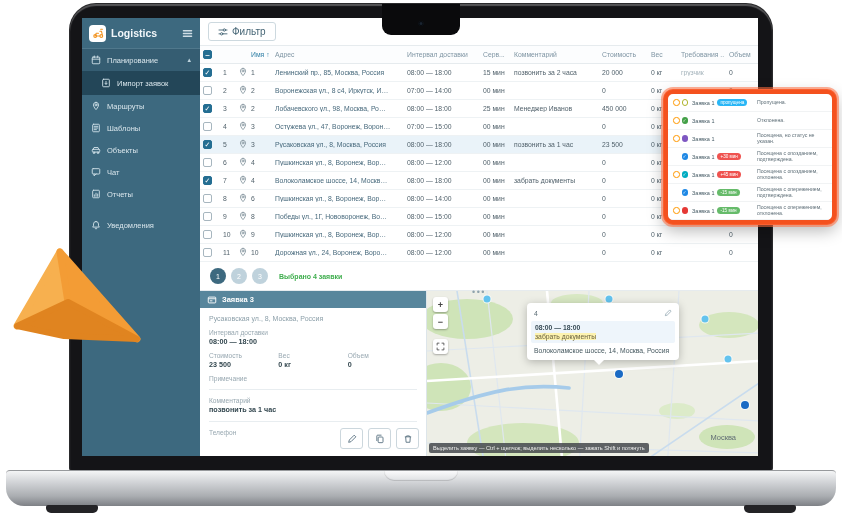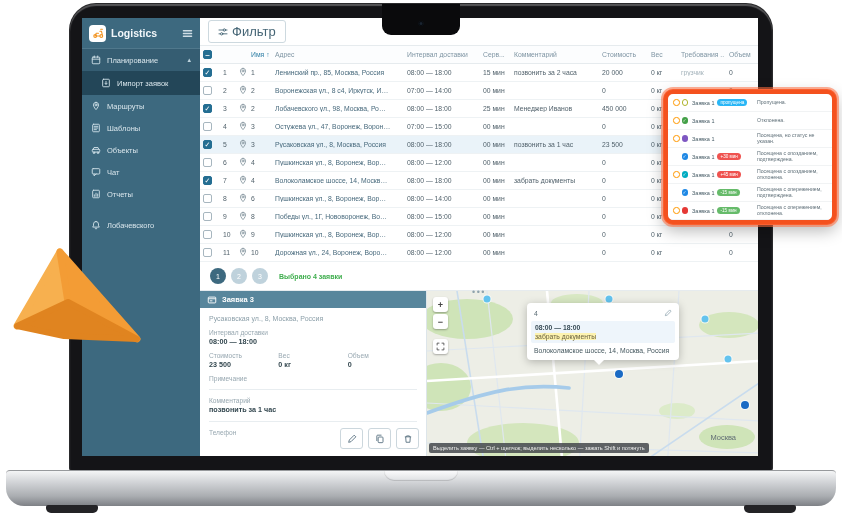--- a/index.html
+++ b/index.html
@@ -37,21 +37,21 @@
   .side-item{display:flex;align-items:center;gap:6px;height:22px;padding:0 9px;font-size:7.5px;color:#d9e6ec;cursor:default;white-space:nowrap;}
   .side-item.parent{background:#355d72;}
   .submenu{background:#2c5064;}
   .submenu .side-item{padding-left:19px;height:24px;}
   .side-item.subactive{background:#234658;}
   .gap-above{margin-top:9px;}
   
   .main{flex:1;display:flex;flex-direction:column;min-width:0;background:#fff;}
   .toolbar{height:27px;display:flex;align-items:center;padding:0 8px;border-bottom:1px solid #e6ebee;flex-shrink:0;}
   .filter-btn{display:inline-flex;align-items:center;gap:4px;border:1px solid #cdd9df;border-radius:3px;
-              padding:3px 9px;font-size:13px;color:#456575;background:#fff;}
+              padding:3px 9px;font-size:10px;color:#456575;background:#fff;}
   .thead{display:flex;align-items:center;height:17px;background:#fcfdfe;border-bottom:1px solid #e6ebee;
          color:#7f95a3;font-size:6.8px;flex-shrink:0;}
   .trow{display:flex;align-items:center;height:17px;border-bottom:1px solid #eef2f4;font-size:6.8px;color:#52626c;}
   .trow.active{background:#eaf3f9;}
   .cell{padding:0 3px;white-space:nowrap;overflow:hidden;flex-shrink:0;box-sizing:border-box;}
   .addr{color:#47697c;}
   .req{color:#a3b2ba;}
   .namecol{color:#52626c;}
   .hd-name{color:#2e7fa5;}
   .cb{width:9px;height:9px;border:1px solid #a7b6bf;border-radius:2px;background:#fff;display:inline-flex;
@@ -218,21 +218,21 @@
             </span>
             <span>Отчеты</span>
           </div>
           <div class="side-item gap-above">
             <span class="icn" style="color:#cfe0e8;">
               <svg viewBox="0 0 12 12" width="10" height="10" fill="none" stroke="currentColor" stroke-width="1.1" stroke-linecap="round" stroke-linejoin="round">
                 <path d="M6 1.8a3 3 0 0 1 3 3v2.2l1 1.5H2l1-1.5V4.8a3 3 0 0 1 3-3z"></path>
                 <path d="M5 9.8a1 1 0 0 0 2 0"></path>
               </svg>
             </span>
-            <span>Лобачевского</span>
+            <span>Уведомления</span>
           </div>
         </div>
     </div>
 
     <div class="main">
       <div class="toolbar">
         <span class="filter-btn">
           <span class="icn">
             <svg viewBox="0 0 12 12" width="10" height="10" fill="none" stroke="#456575" stroke-width="1.1" stroke-linecap="round">
                 <line x1="1.2" y1="3.6" x2="10.8" y2="3.6"></line>

